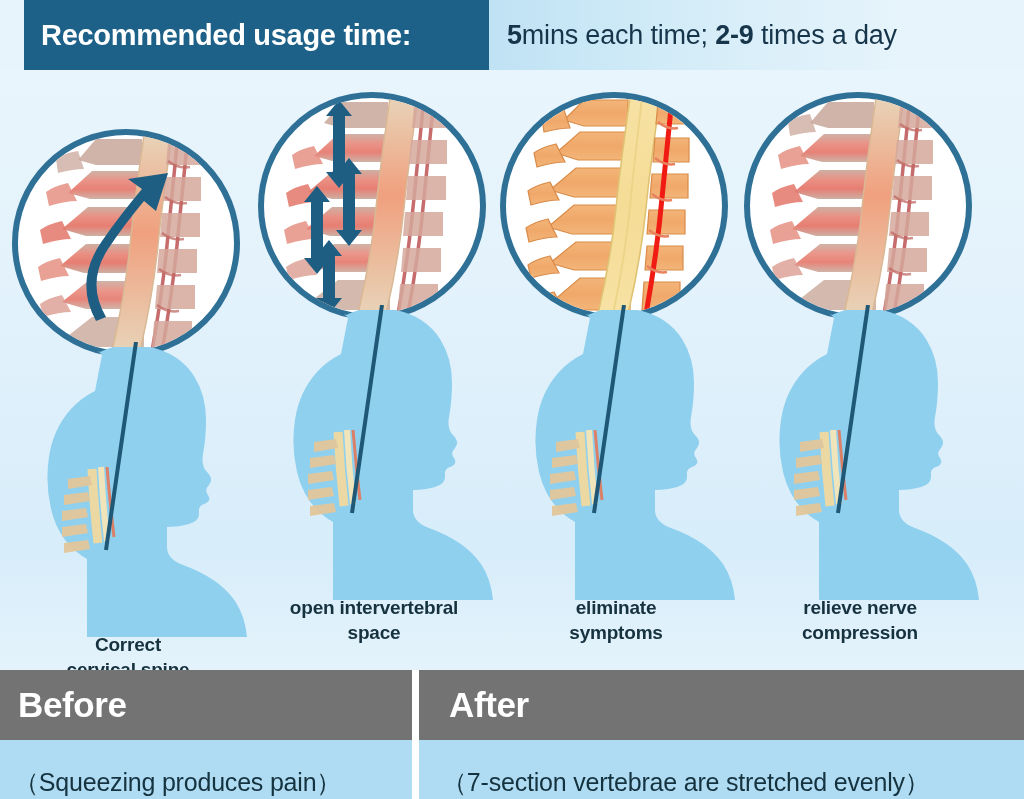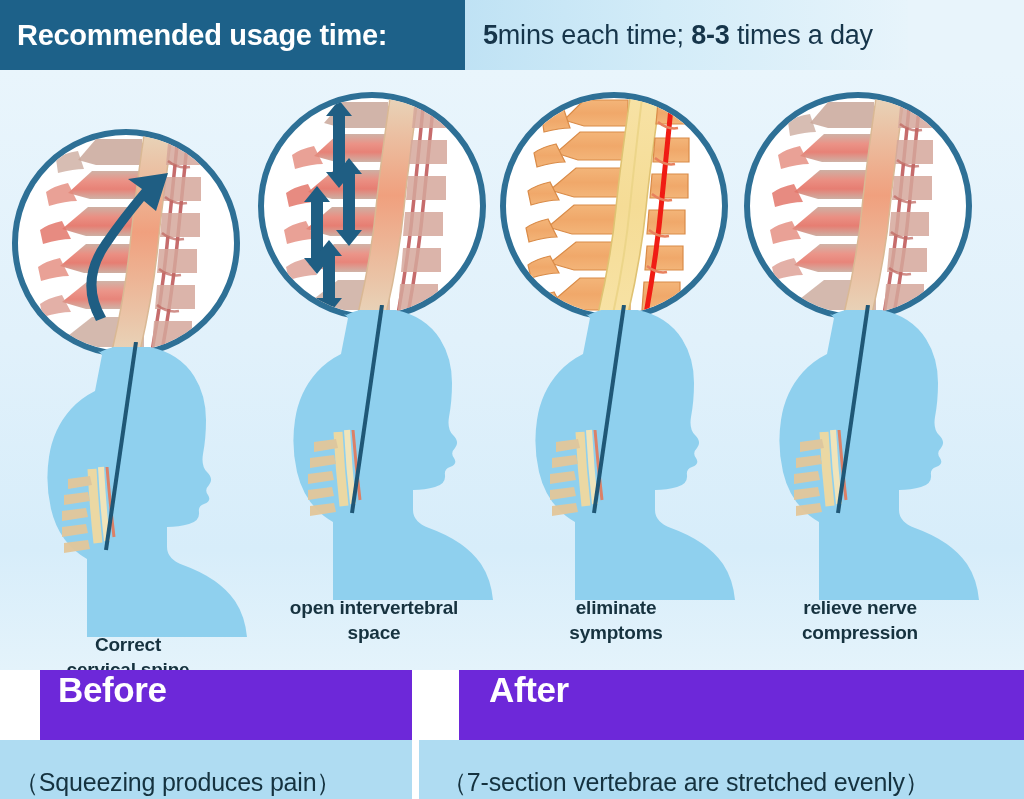--- a/index.html
+++ b/index.html
@@ -6,21 +6,21 @@
   html,body { width:1024px; height:799px; overflow:hidden; }
   body {
     font-family:"Liberation Sans", sans-serif;
     background:#e8f4fb;
     position:relative;
   }
 
   
   .header {
     position:absolute; left:0; top:0; width:908px; height:70px;
-    display:flex; align-items:stretch;
+    display:flex; align-items:stretch;padding-left:24px;
   }
   .header-left {
     width:465px; background:#1d6189;
     display:flex; align-items:center; padding-left:17px;
   }
   .header-left-text {
     color:#ffffff; font-size:29px; font-weight:bold; letter-spacing:-0.3px;
     white-space:nowrap;
   }
   .header-right {
@@ -80,21 +80,21 @@
     position:absolute; left:0; top:670px; width:1024px; height:129px;
     background:#ffffff;
     display:flex;
   }
   .footer-col { height:129px; display:flex; flex-direction:column; }
   .footer-col.before { width:412px; }
   .footer-gap { width:7px; height:129px; background:#ffffff; }
   .footer-col.after { flex:1; }
 
   .footer-title {
-    height:70px; background:#6d28d9; display:flex; margin-left:40px;
+    height:70px; background:#737373; display:flex; align-items:center;
   }
   .footer-title span {
     color:#ffffff; font-size:35px; font-weight:bold; letter-spacing:-0.4px;
   }
   .footer-col.before .footer-title span { padding-left:18px; }
   .footer-col.after  .footer-title span { padding-left:30px; }
 
   .footer-sub {
     flex:1; background:#afdcf2; display:flex; align-items:flex-end;
   }
@@ -105,21 +105,21 @@
   .footer-col.after  .footer-sub span { padding-left:23px; }
 </style>
 </head>
 <body>
 
 <div class="header">
   <div class="header-left">
     <span class="header-left-text">Recommended usage time:</span>
   </div>
   <div class="header-right">
-    <span class="header-right-text"><b>5</b><span>mins each time;</span><span>&nbsp;</span><b>8-3</b><span>&nbsp;</span><span>times a day</span></span>
+    <span class="header-right-text"><b>5</b><span>mins each time;</span><span>&nbsp;</span><b>2-9</b><span>&nbsp;</span><span>times a day</span></span>
   </div>
 </div>
 
 <div class="body-area">
 
   <div class="panel">
 
     <svg class="connector" style="left:98px;top:235px;" width="60" height="215" viewBox="0 0 60 215">
       <line x1="38" y1="0" x2="8" y2="208" stroke="#1f5776" stroke-width="4"></line>
     </svg>

